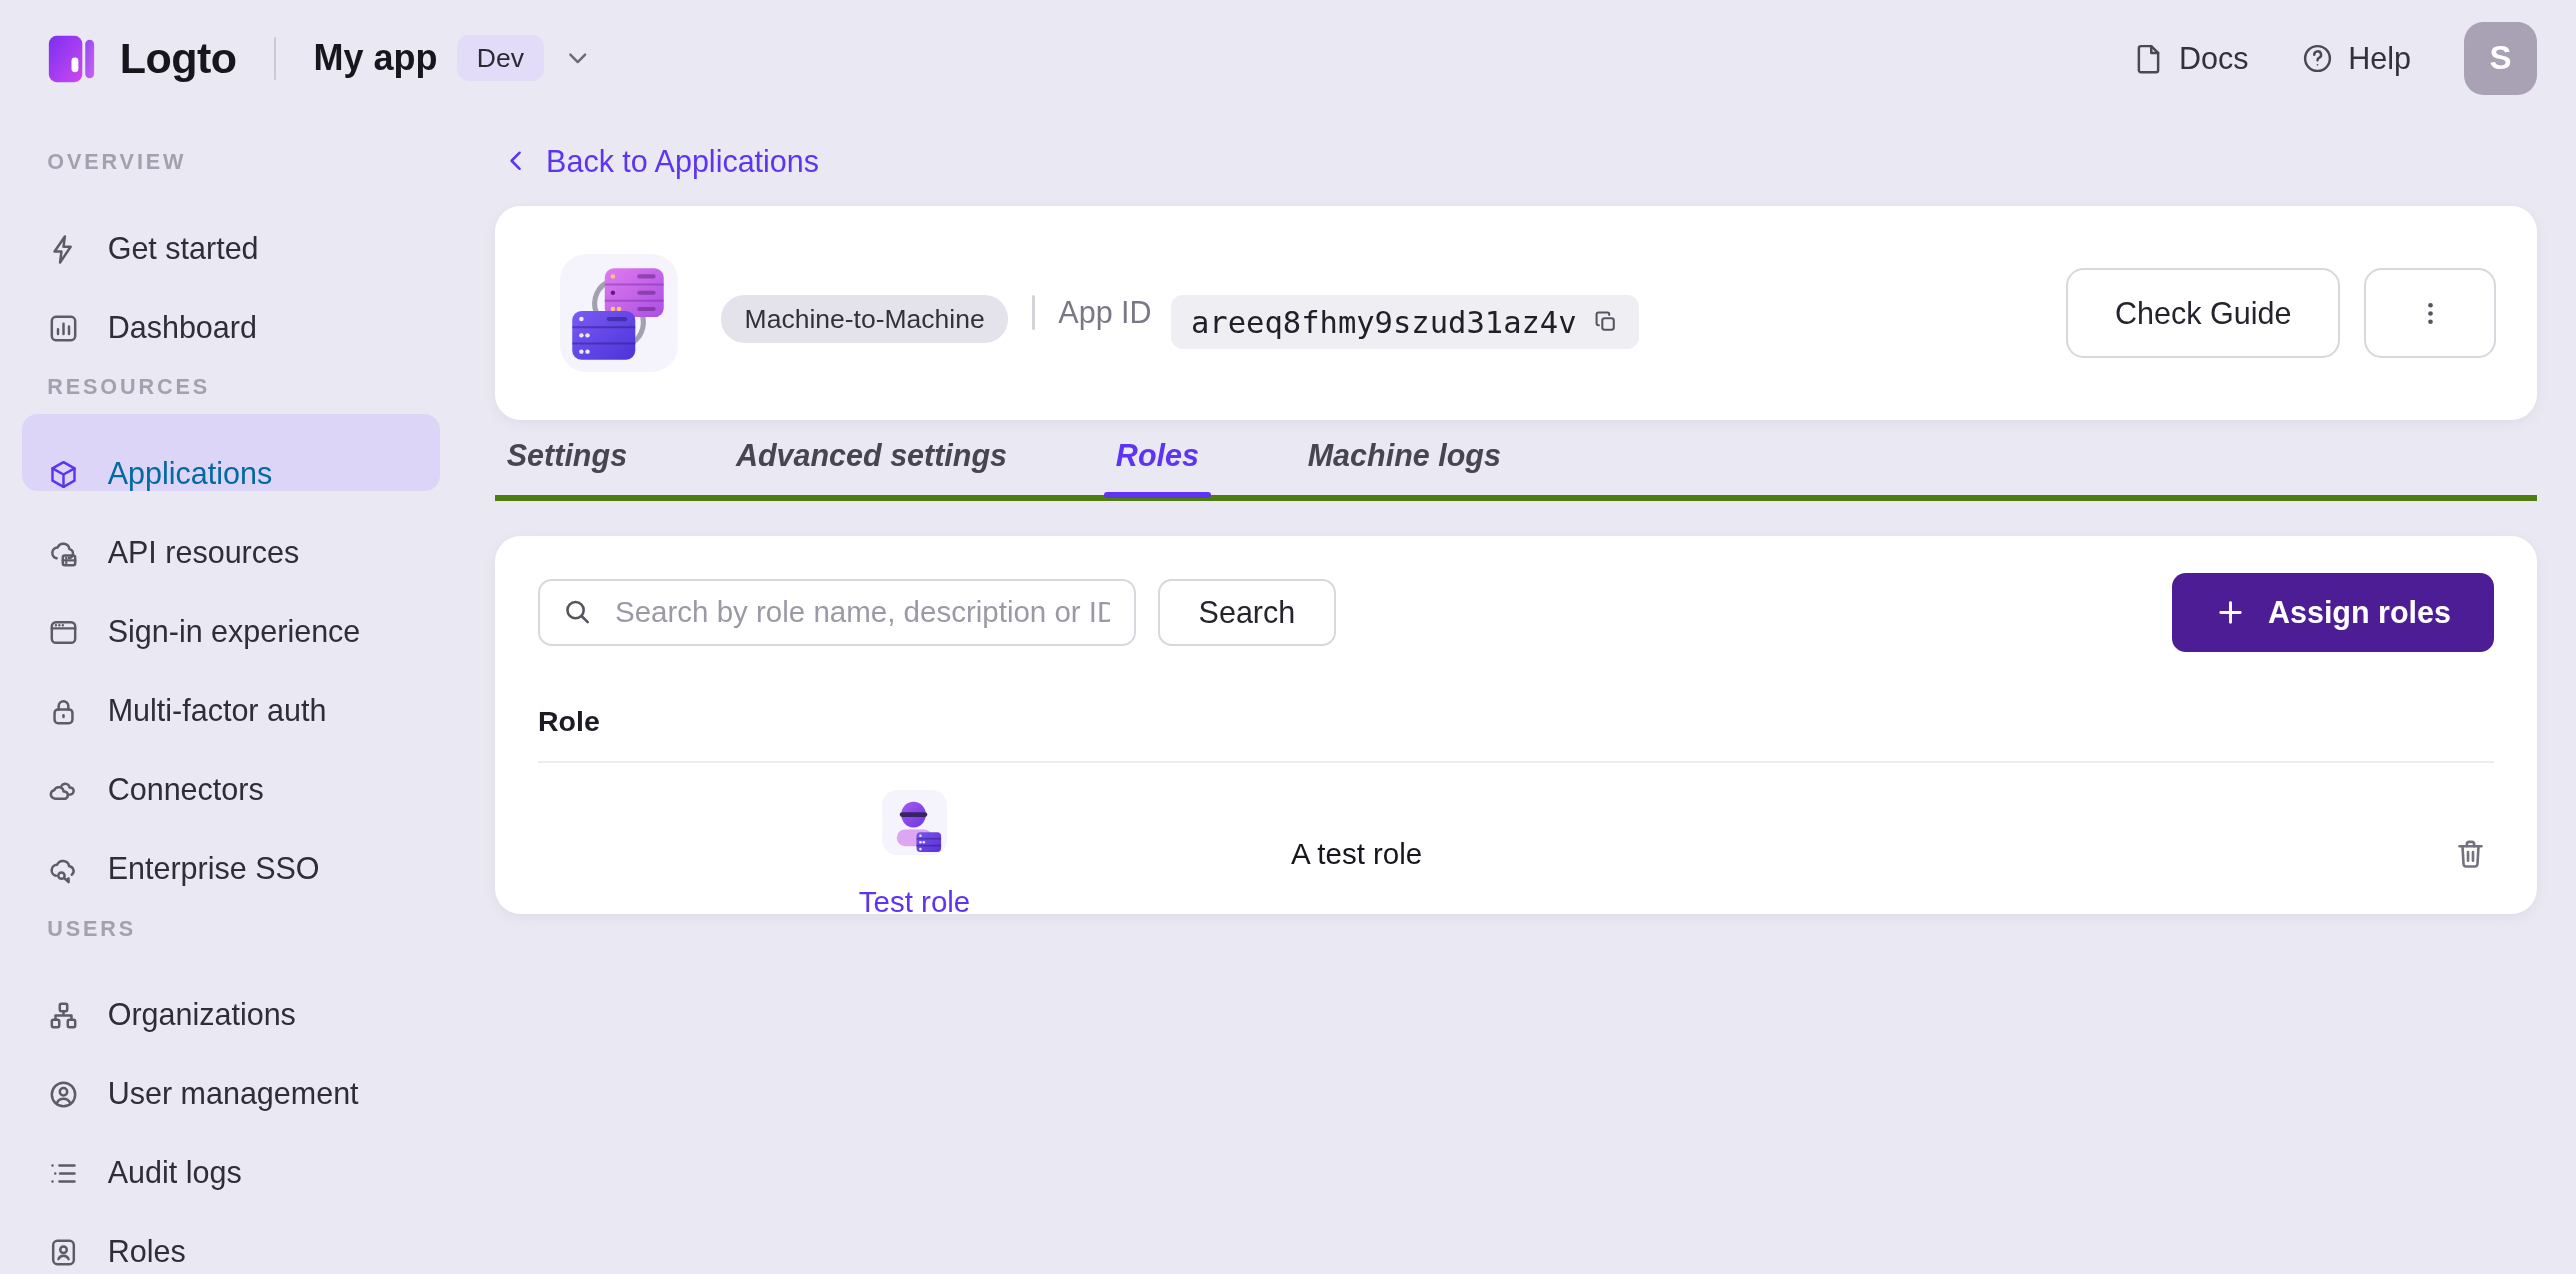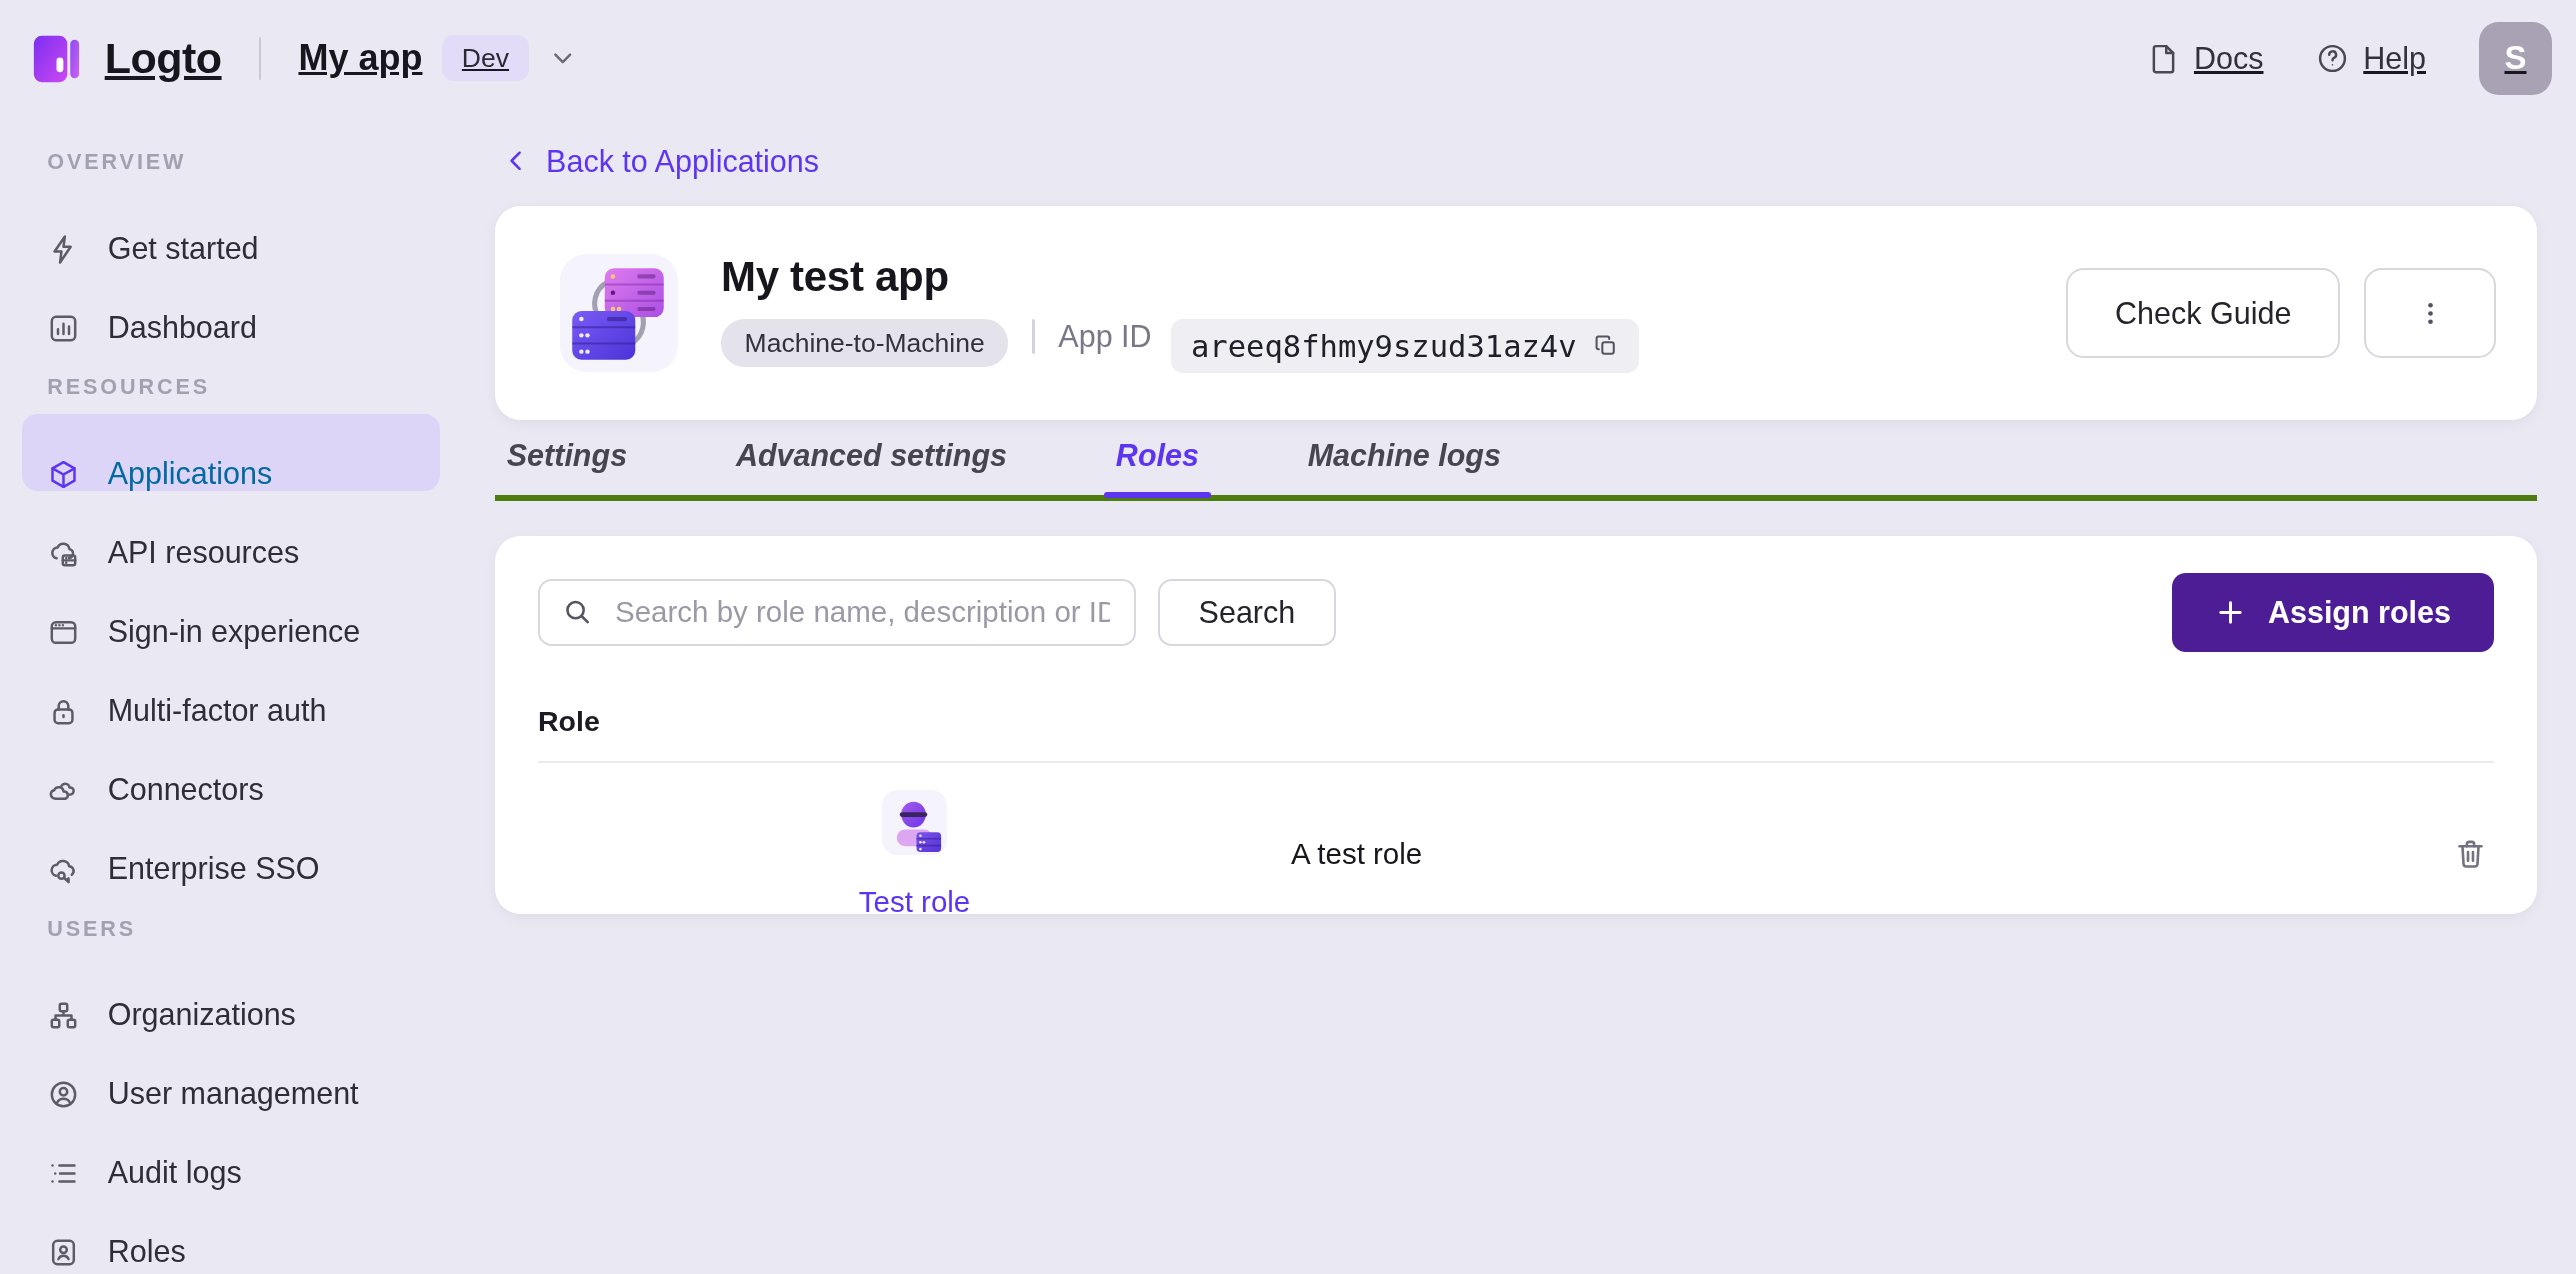--- a/index.html
+++ b/index.html
@@ -5,21 +5,21 @@
   * { margin:0; padding:0; box-sizing:border-box; }
   html,body { width:2576px; height:1274px; overflow:hidden; }
   body {
     font-family:"Liberation Sans", sans-serif;
     background:#EAE8F2;
     color:#191821;
     -webkit-font-smoothing:antialiased;
   }
 
   
-  .topbar { display:flex; align-items:center; height:116px; padding:0 24px;text-decoration:underline; }
+  .topbar { display:flex; align-items:center; height:116px; padding:0 39px; }
   .brand { display:flex; align-items:center; gap:17.7px; cursor:pointer; }
   .brand-name { font-size:43px; font-weight:700; letter-spacing:-0.5px; color:#17161C; }
   .top-divider { width:2.9px; height:43px; background:#CBC9D6; border-radius:2px; margin:0 37px; }
   .app-switcher { display:flex; align-items:center; gap:19.7px; cursor:pointer; }
   .app-name { font-size:36px; font-weight:600; color:#17161C; }
   .env-badge { background:#E3DCF9; color:#2B2A33; font-size:26.5px; font-weight:500;
                padding:7.9px 19.7px; border-radius:11.8px; }
   .top-right { margin-left:auto; display:flex; align-items:center; gap:53px; }
   .top-link { display:flex; align-items:center; gap:13.8px; font-size:30.5px; color:#33323C; cursor:pointer; }
   .avatar { width:73px; height:73px; border-radius:19.7px; background:#A8A2B4; color:#fff;
@@ -295,21 +295,20 @@
         <path d="M14 74h62M14 90h62" stroke="#2B1B86" stroke-opacity="0.5" stroke-width="2"></path>
         <circle cx="23" cy="66" r="2.2" fill="#EDEAFF"></circle>
           <circle cx="23" cy="82" r="2.2" fill="#EDEAFF"></circle>
           <circle cx="29" cy="82" r="2.2" fill="#EDEAFF"></circle>
           <circle cx="23" cy="98" r="2.2" fill="#EDEAFF"></circle>
           <circle cx="29" cy="98" r="2.2" fill="#EDEAFF"></circle>
         <rect x="48" y="64" width="20" height="4" rx="2" fill="#2B1B86" fill-opacity="0.55"></rect>
       </svg>
     </span>
     <div class="app-head">
-      <div class="app-title">My test app</div>
       <div class="app-meta">
         <span class="type-badge">Machine-to-Machine</span>
         <span class="meta-divider"></span>
         <span class="appid-label">App ID</span>
         <span class="appid-chip">
           <span>areeq8fhmy9szud31az4v</span>
           <span style="display:flex;">
             <svg width="27.5" height="27.5" viewBox="0 0 24 24" fill="none" stroke="#55545F" stroke-width="1.8" stroke-linecap="round" stroke-linejoin="round">
                 <rect x="9" y="9" width="10" height="10" rx="2"></rect>
                 <path d="M6 15H5.5A1.5 1.5 0 0 1 4 13.5v-8A1.5 1.5 0 0 1 5.5 4h8A1.5 1.5 0 0 1 15 5.5V6"></path>

